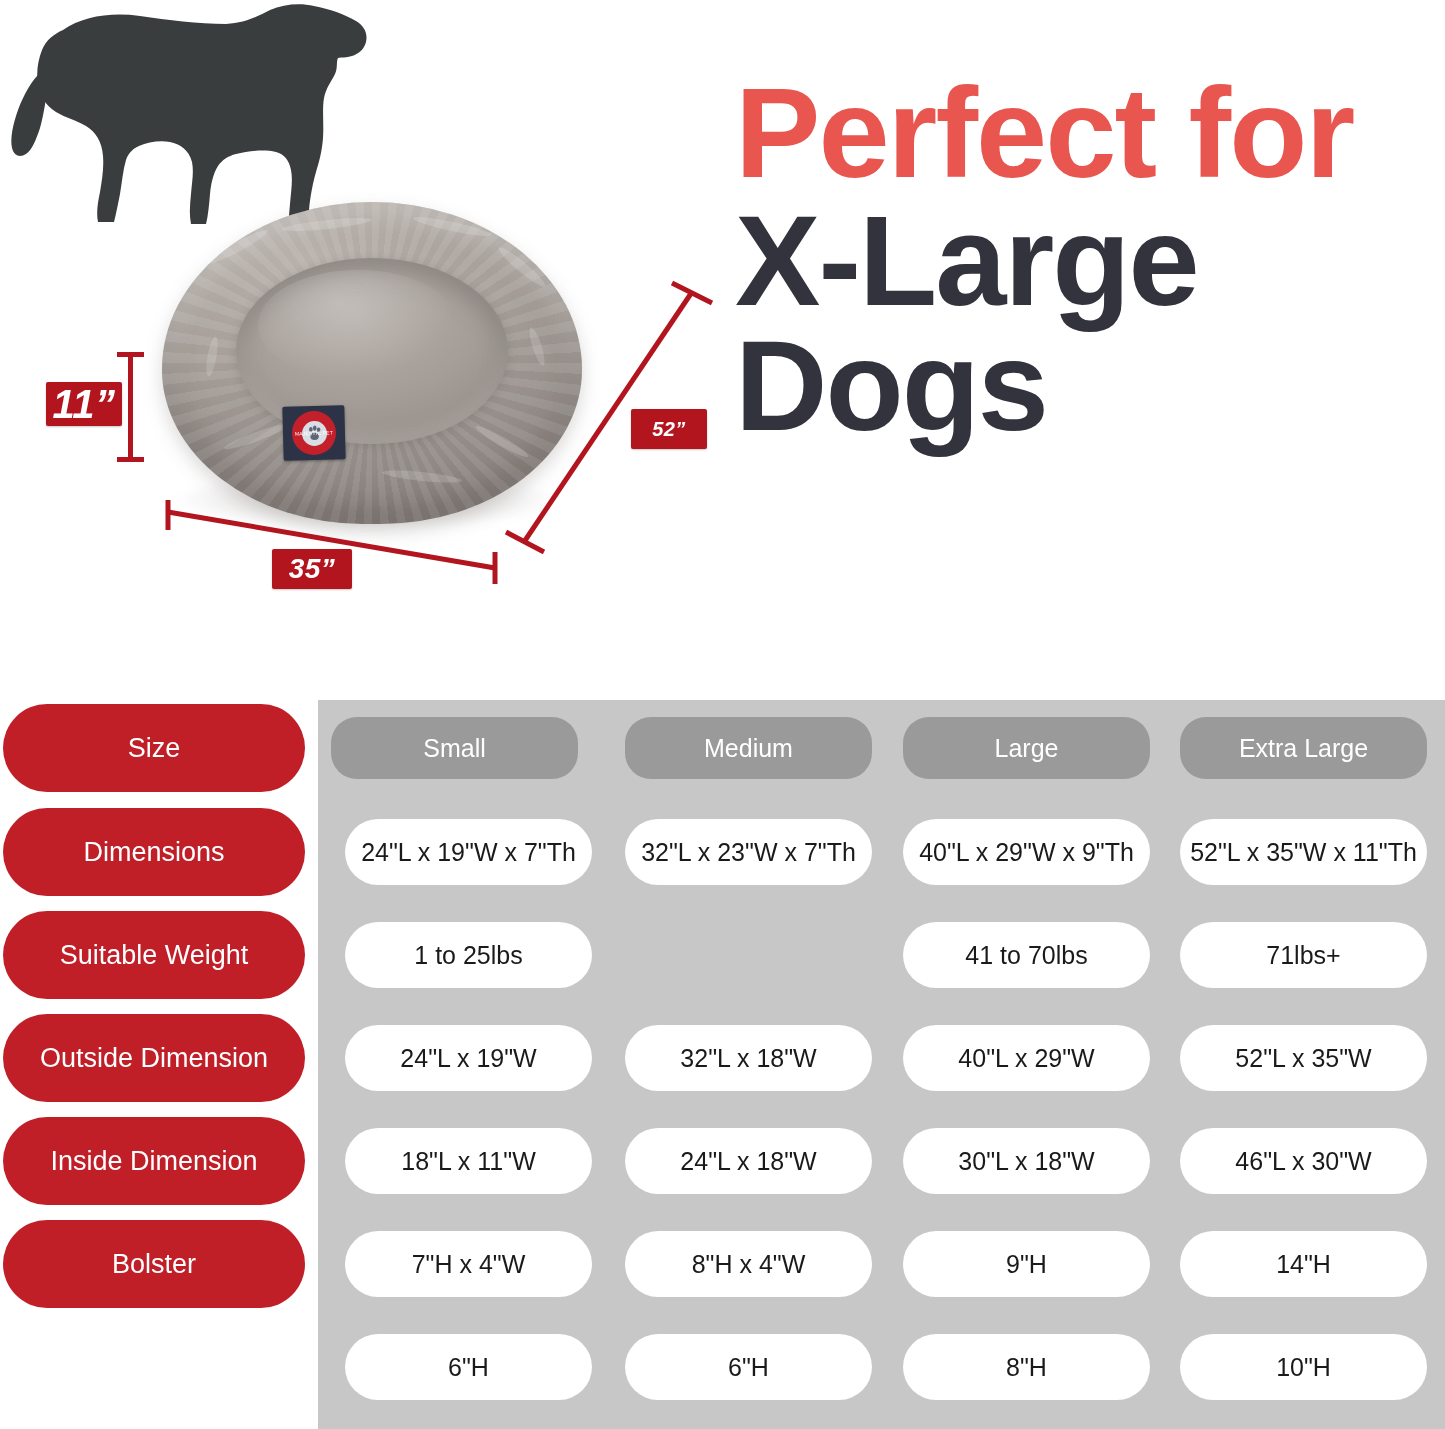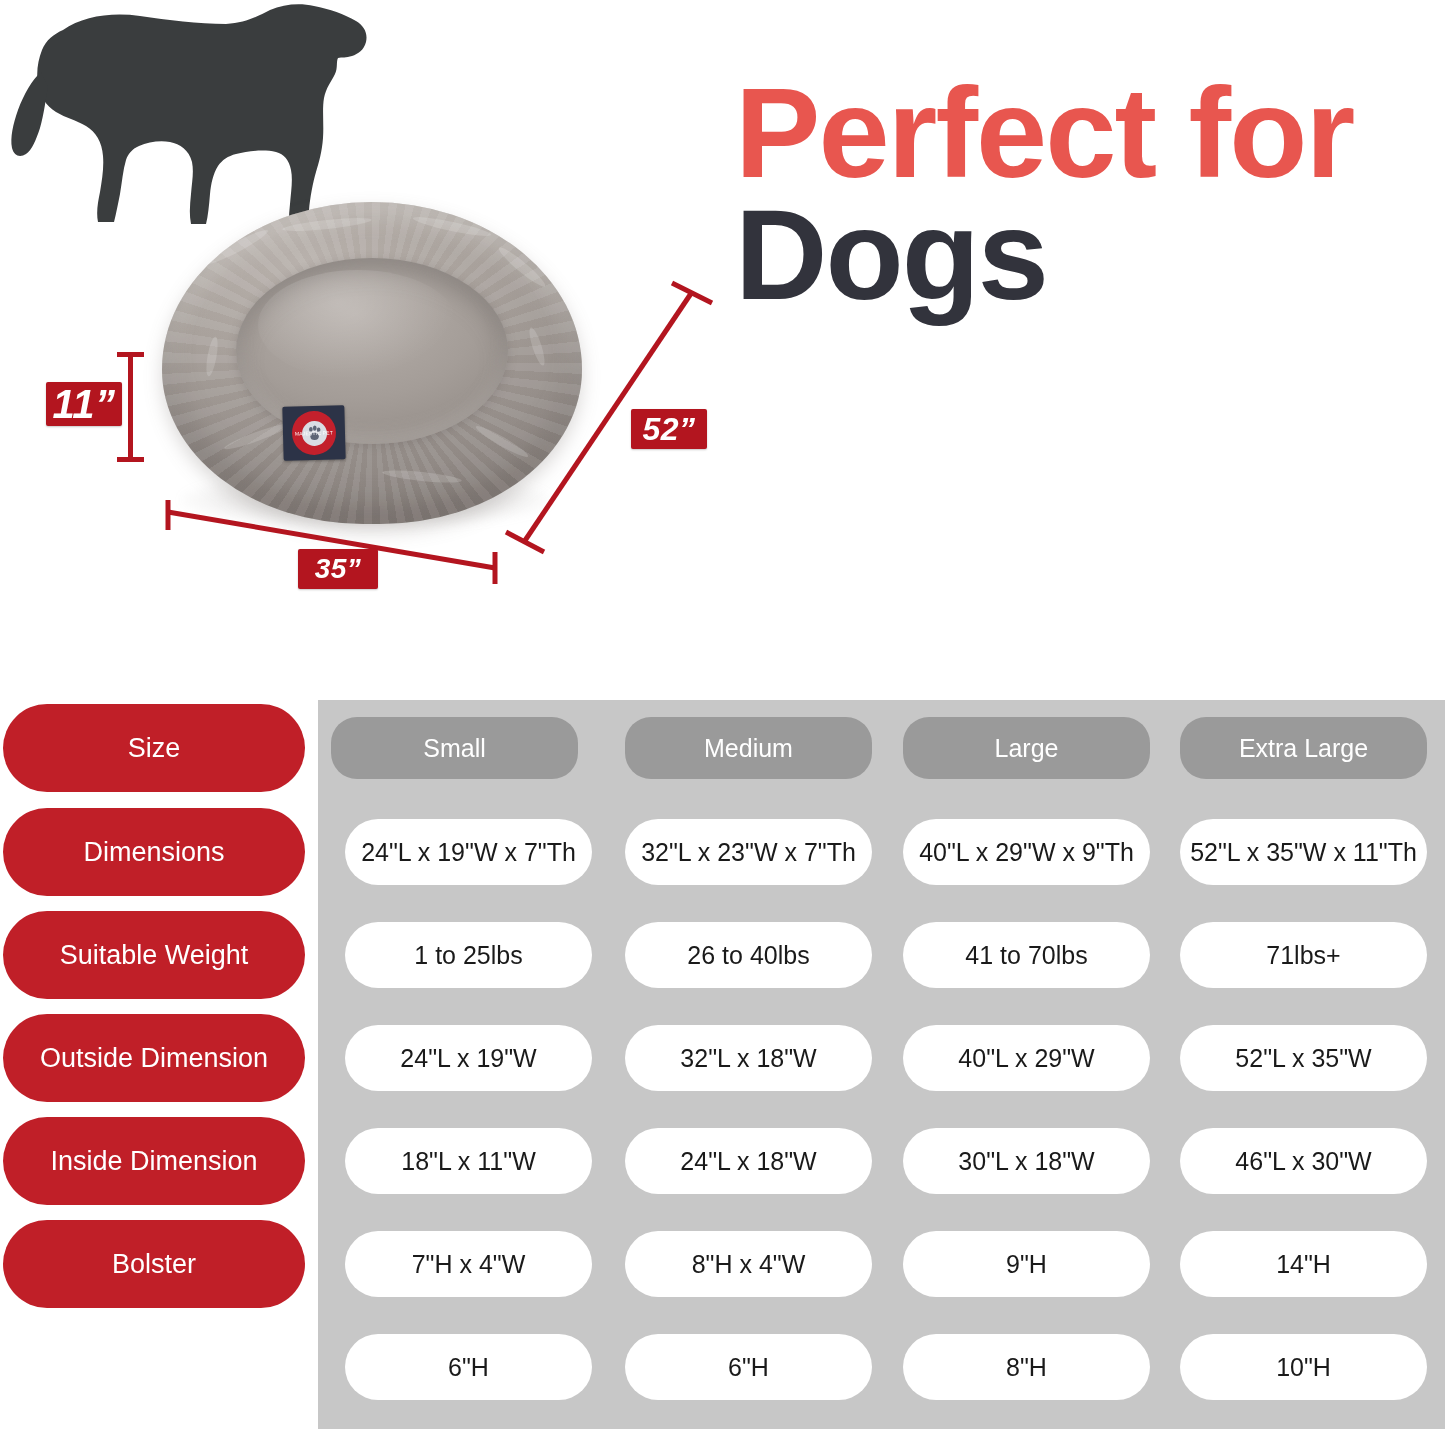--- a/index.html
+++ b/index.html
@@ -135,22 +135,22 @@
     font-style: italic;
     letter-spacing: .5px;
     display: flex;
     align-items: center;
     justify-content: center;
     border-radius: 2px;
     box-shadow: 0 1px 2px rgba(0,0,0,.22);
     white-space: nowrap;
   }
   #label-11 { left: 46px; top: 382px; width: 76px; height: 44px; font-size: 40px; }
-  #label-52 { left: 631px; top: 409px; width: 76px; height: 40px; font-size: 32px; }
-  #label-35 { left: 298px; top: 549px; width: 80px; height: 40px; font-size: 28px; }
+  #label-52 { left: 631px; top: 409px; width: 76px; height: 40px; font-size: 20px; }
+  #label-35 { left: 272px; top: 549px; width: 80px; height: 40px; font-size: 28px; }
 
   .dimline { position: absolute; background: #b3151f; }
   
   #cal-11-line { left: 128px; top: 352px; width: 5px; height: 110px; }
   #cal-11-top  { left: 117px; top: 352px; width: 27px; height: 5px; }
   #cal-11-bot  { left: 117px; top: 457px; width: 27px; height: 5px; }
 
   
   #cal-52 { position:absolute; left: 500px; top: 270px; width: 230px; height: 300px; }
   #cal-52 svg { display:block; }
@@ -311,20 +311,21 @@
     <svg viewBox="0 0 380 110" xmlns="http://www.w3.org/2000/svg">
       <line x1="18" y1="22" x2="345" y2="78" stroke="#b3151f" stroke-width="5"></line>
       <line x1="18" y1="10" x2="18" y2="40" stroke="#b3151f" stroke-width="5"></line>
       <line x1="345" y1="62" x2="345" y2="94" stroke="#b3151f" stroke-width="5"></line>
     </svg>
   </div>
   <div class="meas-label" id="label-35">35”</div>
 
   <div id="headline">
     <div id="headline-line1">Perfect for</div>
+    <div id="headline-line2">X-Large</div>
     <div id="headline-line3">Dogs</div>
   </div>
 </div>
 
 <div id="spec-table">
   <div id="table-panel"></div>
   <div id="label-column">
       <div class="row-label" style="top: 20px;">Size</div>
       <div class="row-label" style="top: 124px;">Dimensions</div>
       <div class="row-label" style="top: 227px;">Suitable Weight</div>
@@ -335,21 +336,20 @@
   <div id="cells">
       <div class="cell header" style="left: 331px; width: 247px; top: 33px;">Small</div>
       <div class="cell header" style="left: 625px; width: 247px; top: 33px;">Medium</div>
       <div class="cell header" style="left: 903px; width: 247px; top: 33px;">Large</div>
       <div class="cell header" style="left: 1180px; width: 247px; top: 33px;">Extra Large</div>
       <div class="cell" style="left: 345px; width: 247px; top: 135px;">24"L x 19"W x 7"Th</div>
       <div class="cell" style="left: 625px; width: 247px; top: 135px;">32"L x 23"W x 7"Th</div>
       <div class="cell" style="left: 903px; width: 247px; top: 135px;">40"L x 29"W x 9"Th</div>
       <div class="cell" style="left: 1180px; width: 247px; top: 135px;">52"L x 35"W x 11"Th</div>
       <div class="cell" style="left: 345px; width: 247px; top: 238px;">1 to 25lbs</div>
-      <div class="cell" style="left: 625px; width: 247px; top: 238px;">26 to 40lbs</div>
       <div class="cell" style="left: 903px; width: 247px; top: 238px; text-align: right;">41 to 70lbs</div>
       <div class="cell" style="left: 1180px; width: 247px; top: 238px; text-align: right;">71lbs+</div>
       <div class="cell" style="left: 345px; width: 247px; top: 341px;">24"L x 19"W</div>
       <div class="cell" style="left: 625px; width: 247px; top: 341px;">32"L x 18"W</div>
       <div class="cell" style="left: 903px; width: 247px; top: 341px;">40"L x 29"W</div>
       <div class="cell" style="left: 1180px; width: 247px; top: 341px;">52"L x 35"W</div>
       <div class="cell" style="left: 345px; width: 247px; top: 444px;">18"L x 11"W</div>
       <div class="cell" style="left: 625px; width: 247px; top: 444px;">24"L x 18"W</div>
       <div class="cell" style="left: 903px; width: 247px; top: 444px;">30"L x 18"W</div>
       <div class="cell" style="left: 1180px; width: 247px; top: 444px;">46"L x 30"W</div>

